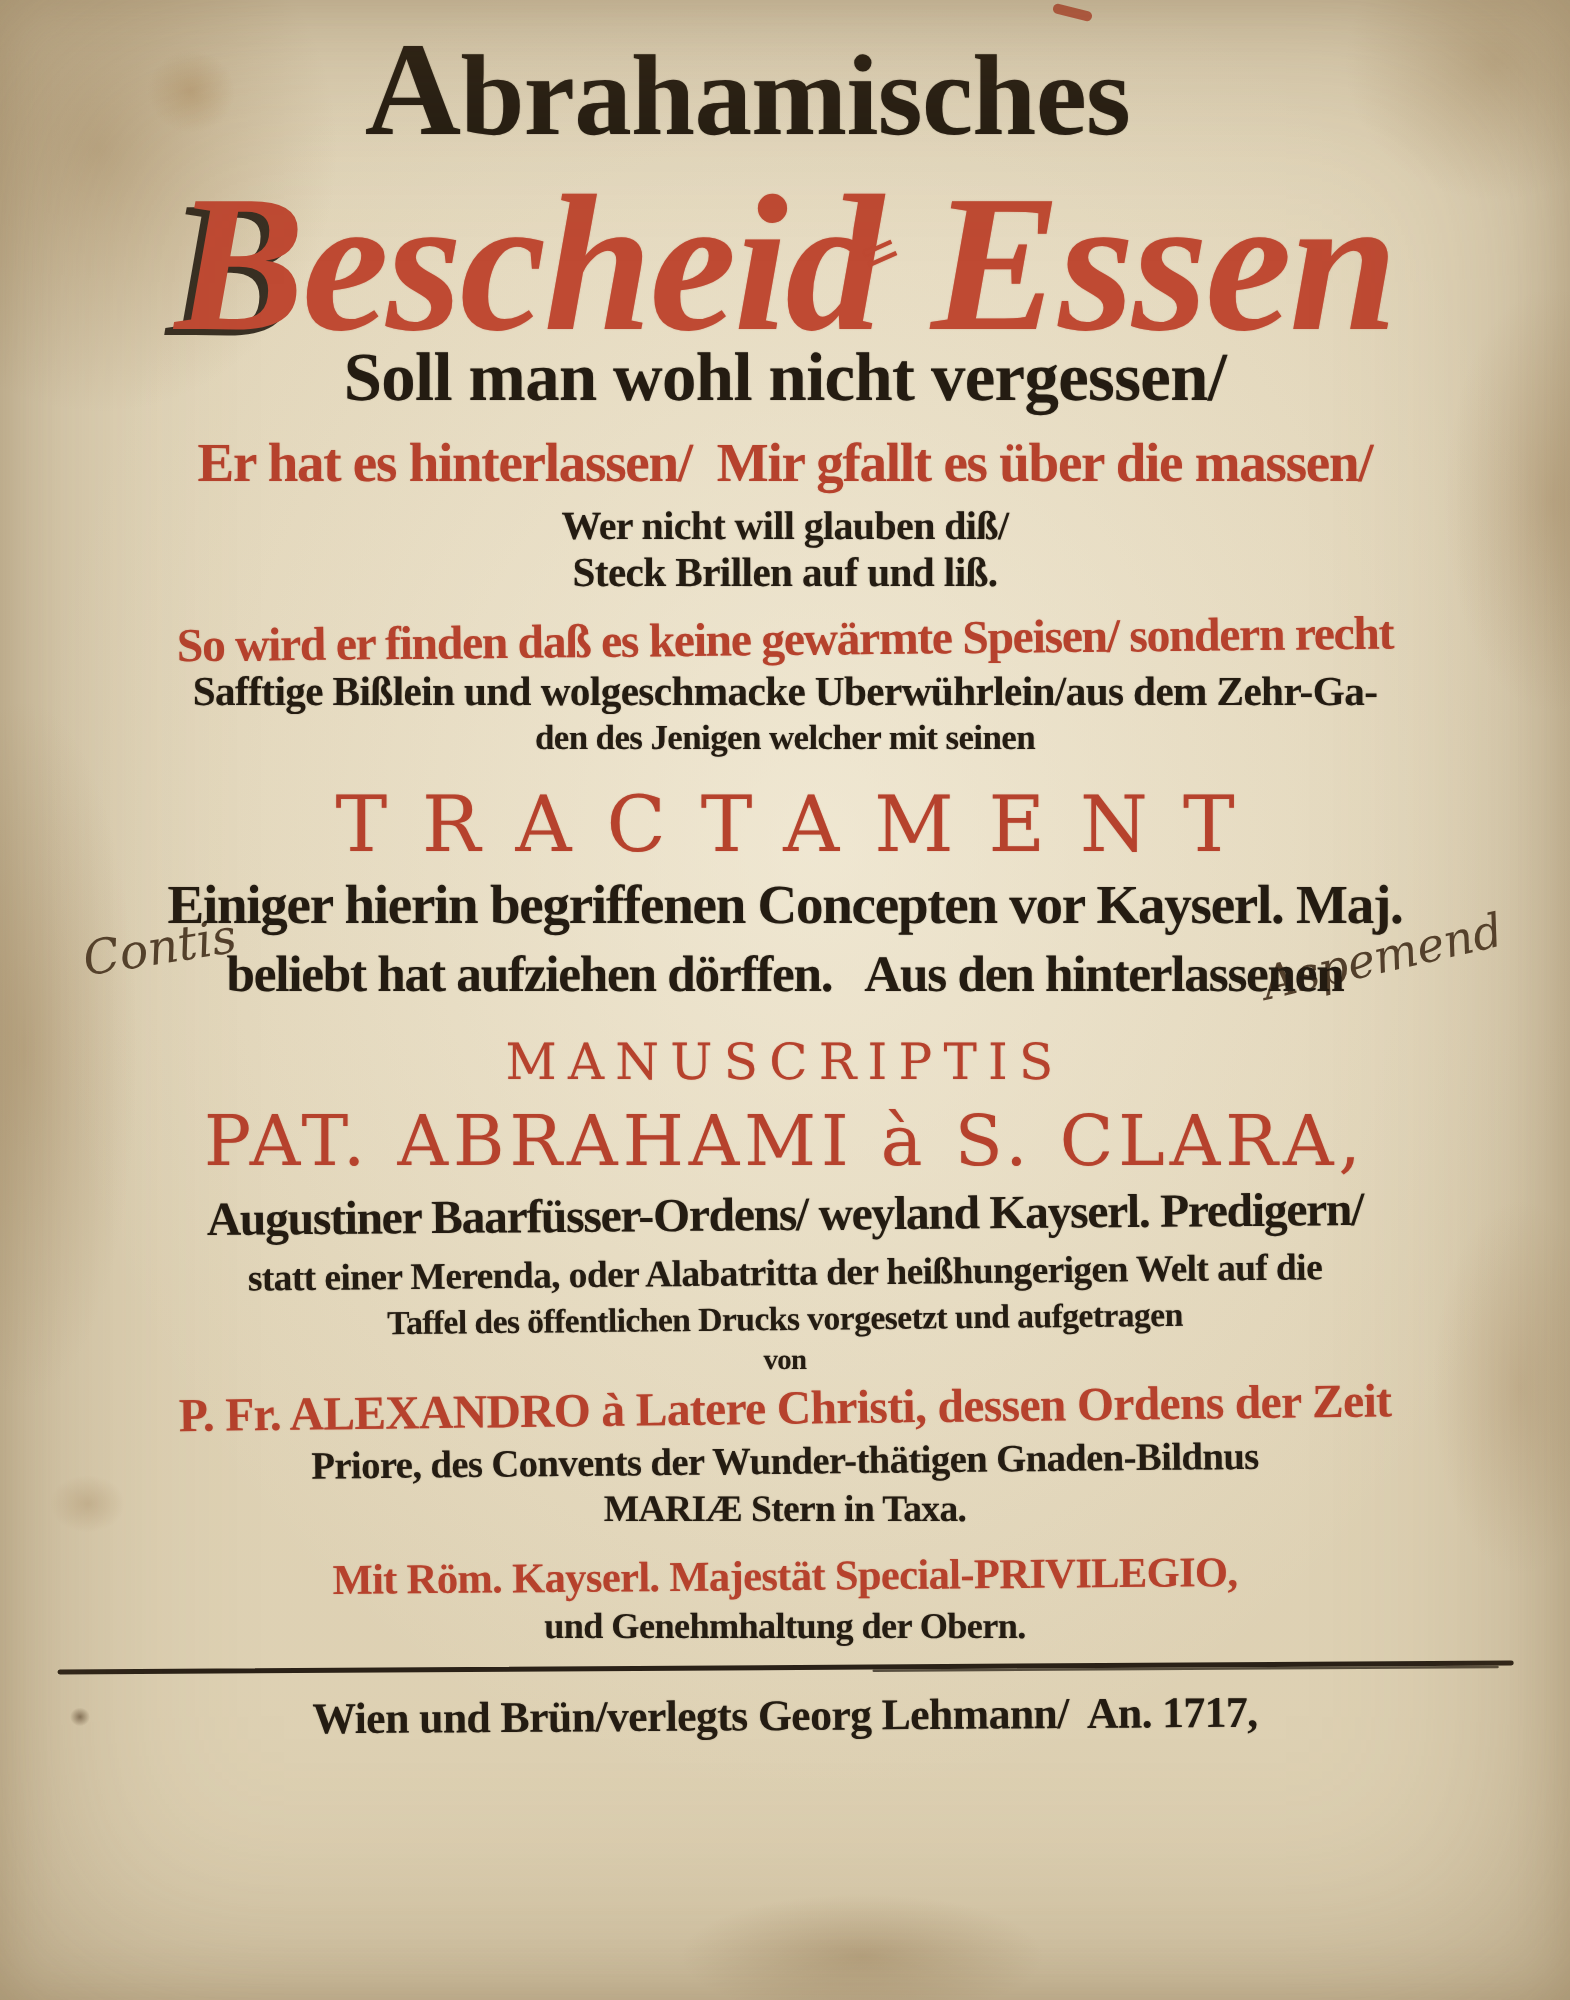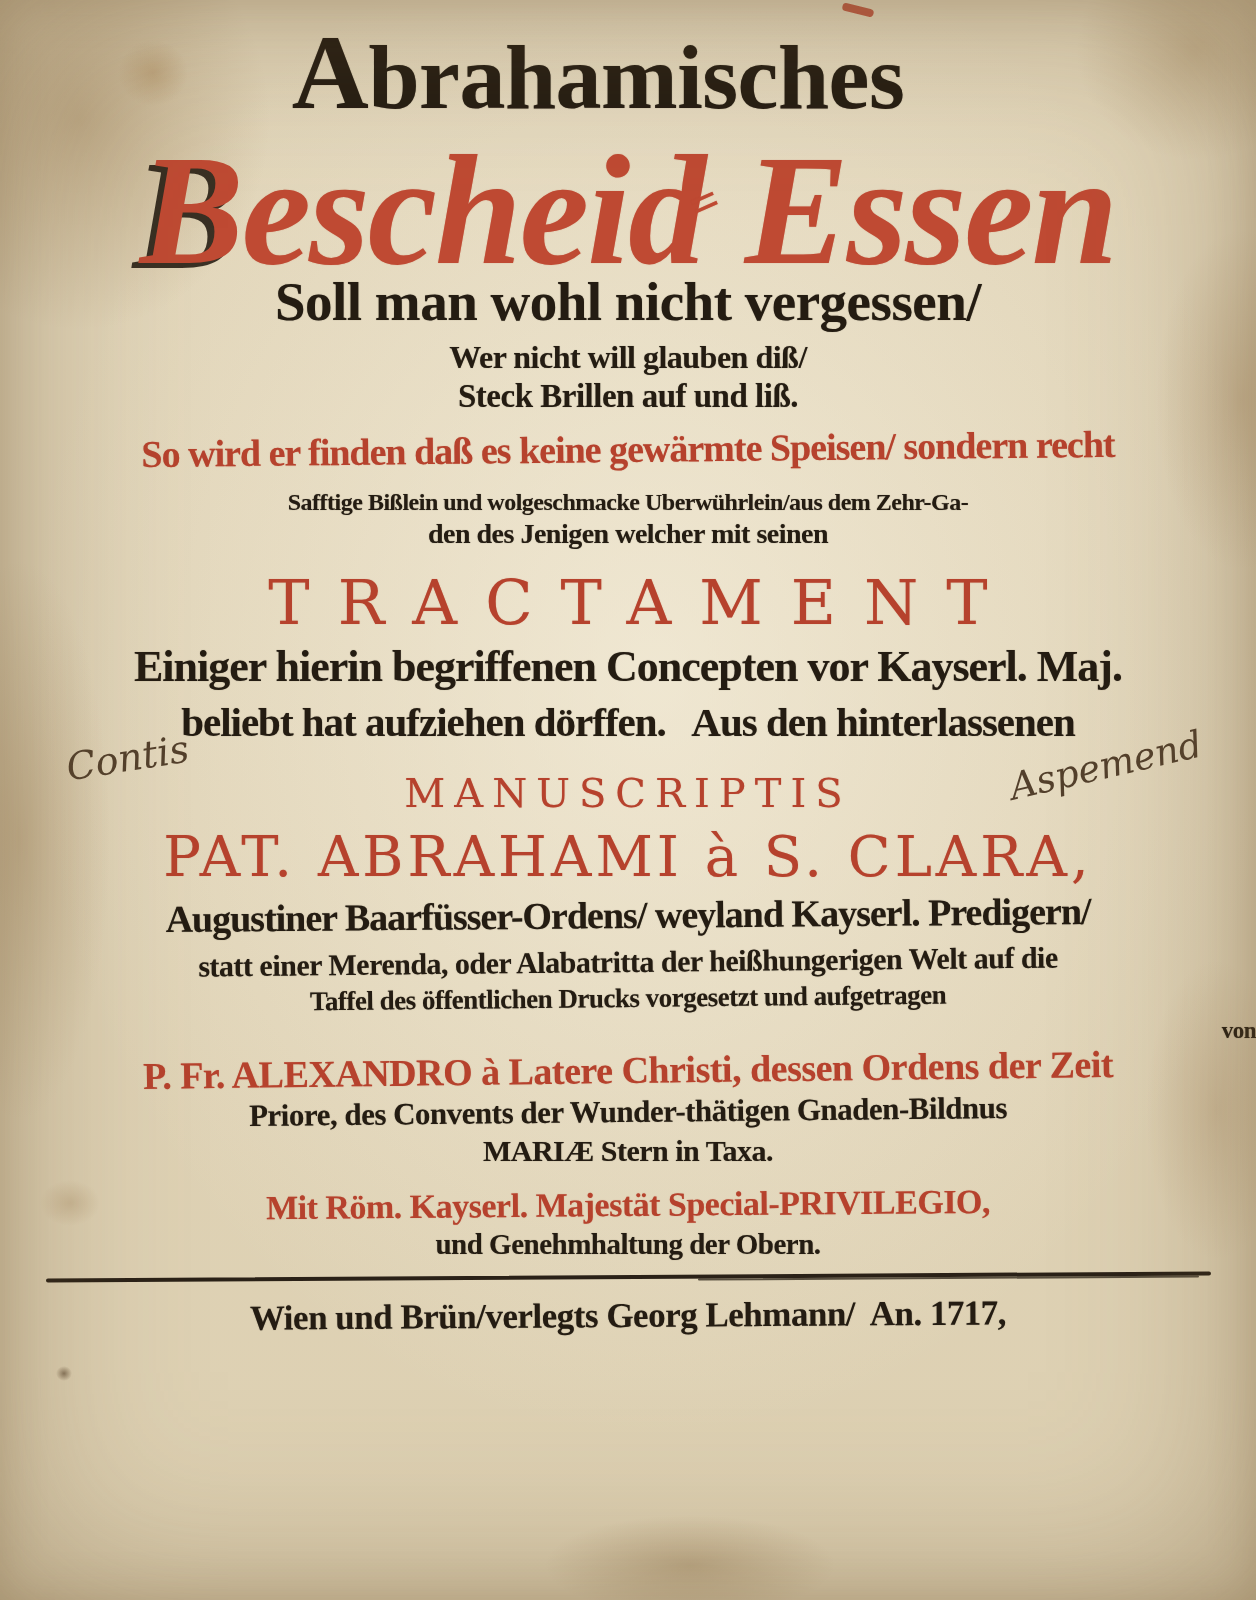--- a/index.html
+++ b/index.html
@@ -53,32 +53,32 @@
   }
   .ln-redtitle .p1{display:inline-block;}
   .ln-redtitle .p1::first-letter{text-shadow:-7px 5px 0 rgba(28,20,10,0.85);}
   .ln-redtitle .sep{display:inline-block;font-size:0.32em;transform:rotate(-24deg) translateY(-48px);letter-spacing:0;margin:0 6px;}
 
   .ln-soll{margin-top:-58px;font-size:55px;}
   .ln-erhat{margin-top:12px;font-size:44px;letter-spacing:-1px;}
   .ln-wer{margin-top:6px;font-size:32px;}
   .ln-steck{margin-top:2px;font-size:33px;}
   .ln-sowird{margin-top:12px;font-size:38px;letter-spacing:-1px;transform:rotate(-0.6deg);}
-  .ln-safftige{margin-top:18px;font-size:24px;}
+  .ln-safftige{margin-top:2px;font-size:33px;}
   .ln-denjenigen{margin-top:2px;font-size:28px;}
   .ln-tract{margin-top:16px;font-size:62px;letter-spacing:28px;transform:translateX(14px);}
   .ln-einiger{margin-top:2px;font-size:44px;letter-spacing:-1px;}
   .ln-beliebt{margin-top:6px;font-size:41px;letter-spacing:-1px;font-family:Liberation Serif, serif;}
   .ln-manu{margin-top:24px;font-size:40px;letter-spacing:9px;}
   .ln-dess{margin-top:4px;font-size:34px;}
   .ln-pat{margin-top:8px;font-size:56px;letter-spacing:4px;}
   .ln-august{margin-top:4px;font-size:38px;letter-spacing:-1px;transform:rotate(-0.5deg);}
   .ln-statt{margin-top:8px;font-size:30px;transform:rotate(-0.6deg);}
   .ln-taffel{margin-top:4px;font-size:27px;transform:rotate(-0.6deg);}
-  .ln-von{margin-top:4px;font-size:23px;text-align:right;}
+  .ln-von{margin-top:4px;font-size:23px;}
   .ln-alex{margin-top:4px;font-size:38px;letter-spacing:-0.5px;transform:rotate(-0.7deg);}
   .ln-priore{margin-top:2px;font-size:31px;transform:rotate(-0.6deg);}
   .ln-mariae{margin-top:4px;font-size:30px;}
   .ln-priv{margin-top:18px;font-size:34px;transform:rotate(-0.5deg);}
   .ln-genehm{margin-top:4px;font-size:29px;}
   .ln-imprint{margin-top:14px;font-size:35px;transform:rotate(-0.4deg);}
 
   .rule{
     position:relative;margin:14px auto 0 auto;width:1165px;height:7px;transform:rotate(-0.35deg);
   }
@@ -106,20 +106,21 @@
   <div class="stain st7"></div>
   <div class="stain st8"></div>
   <div class="stain st9"></div>
   <div class="redmark"></div>
 
   <div class="ln ln-blacktitle">Abrahamisches</div>
 
   <div class="ln ln-redtitle"><span class="p1">Bescheid</span><span class="sep">=</span><span class="p2">Essen</span></div>
 
   <div class="ln ln-soll">Soll man wohl nicht vergessen/</div>
+  <div class="ln ln-erhat red">Er hat es hinterlassen/  Mir gfallt es über die massen/</div>
   <div class="ln ln-wer">Wer nicht will glauben diß/</div>
   <div class="ln ln-steck">Steck Brillen auf und liß.</div>
   <div class="ln ln-sowird red">So wird er finden daß es keine gewärmte Speisen/ sondern recht</div>
   <div class="ln ln-safftige">Safftige Bißlein und wolgeschmacke Uberwührlein/aus dem Zehr-Ga-</div>
   <div class="ln ln-denjenigen">den des Jenigen welcher mit seinen</div>
 
   <div class="handnote hn-left">Contis</div>
   <div class="handnote hn-right">Aspemend</div>
 
   <div class="ln ln-tract red caps">TRACTAMENT</div>

